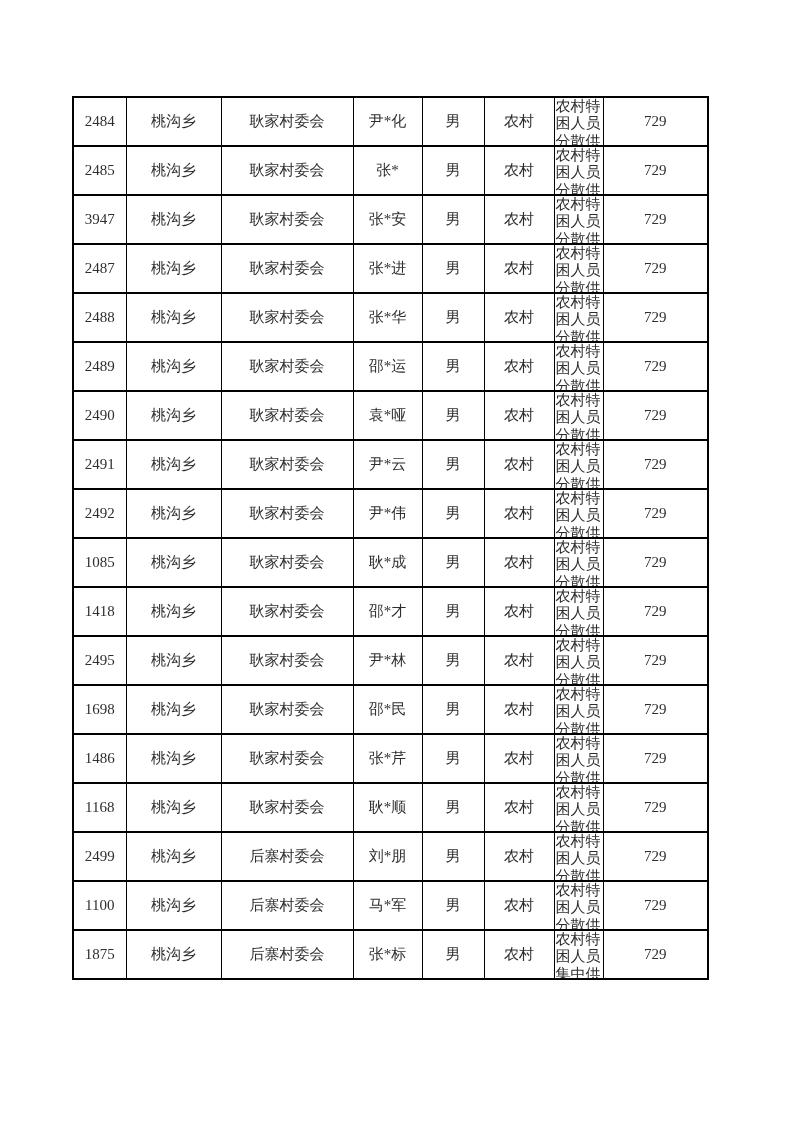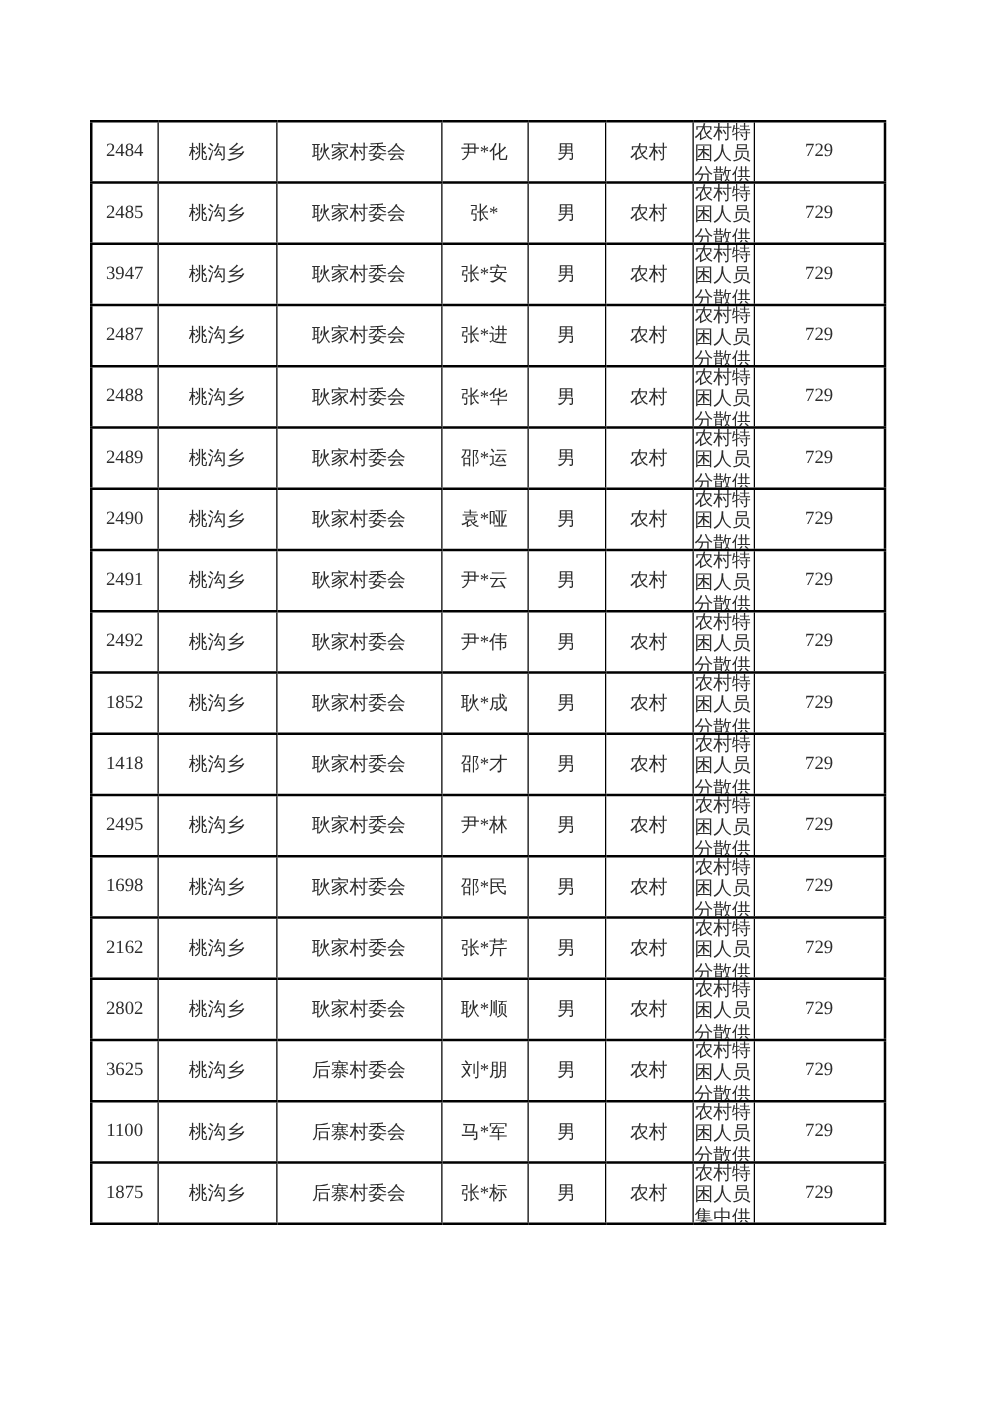--- a/index.html
+++ b/index.html
@@ -180,21 +180,21 @@
     <td>耿家村委会</td>
     <td>尹*伟</td>
     <td>男</td>
     <td>农村</td>
     <td class="cell-category">
       <div class="category-clip">农村特困人员分散供养</div>
     </td>
     <td>729</td>
   </tr>
           <tr>
-    <td>1852</td>
+    <td>1085</td>
     <td>桃沟乡</td>
     <td>耿家村委会</td>
     <td>耿*成</td>
     <td>男</td>
     <td>农村</td>
     <td class="cell-category">
       <div class="category-clip">农村特困人员分散供养</div>
     </td>
     <td>729</td>
   </tr>
@@ -228,45 +228,45 @@
     <td>耿家村委会</td>
     <td>邵*民</td>
     <td>男</td>
     <td>农村</td>
     <td class="cell-category">
       <div class="category-clip">农村特困人员分散供养</div>
     </td>
     <td>729</td>
   </tr>
           <tr>
-    <td>2162</td>
+    <td>1486</td>
     <td>桃沟乡</td>
     <td>耿家村委会</td>
     <td>张*芹</td>
     <td>男</td>
     <td>农村</td>
     <td class="cell-category">
       <div class="category-clip">农村特困人员分散供养</div>
     </td>
     <td>729</td>
   </tr>
           <tr>
-    <td>2802</td>
+    <td>1168</td>
     <td>桃沟乡</td>
     <td>耿家村委会</td>
     <td>耿*顺</td>
     <td>男</td>
     <td>农村</td>
     <td class="cell-category">
       <div class="category-clip">农村特困人员分散供养</div>
     </td>
     <td>729</td>
   </tr>
           <tr>
-    <td>3625</td>
+    <td>2499</td>
     <td>桃沟乡</td>
     <td>后寨村委会</td>
     <td>刘*朋</td>
     <td>男</td>
     <td>农村</td>
     <td class="cell-category">
       <div class="category-clip">农村特困人员分散供养</div>
     </td>
     <td>729</td>
   </tr>

